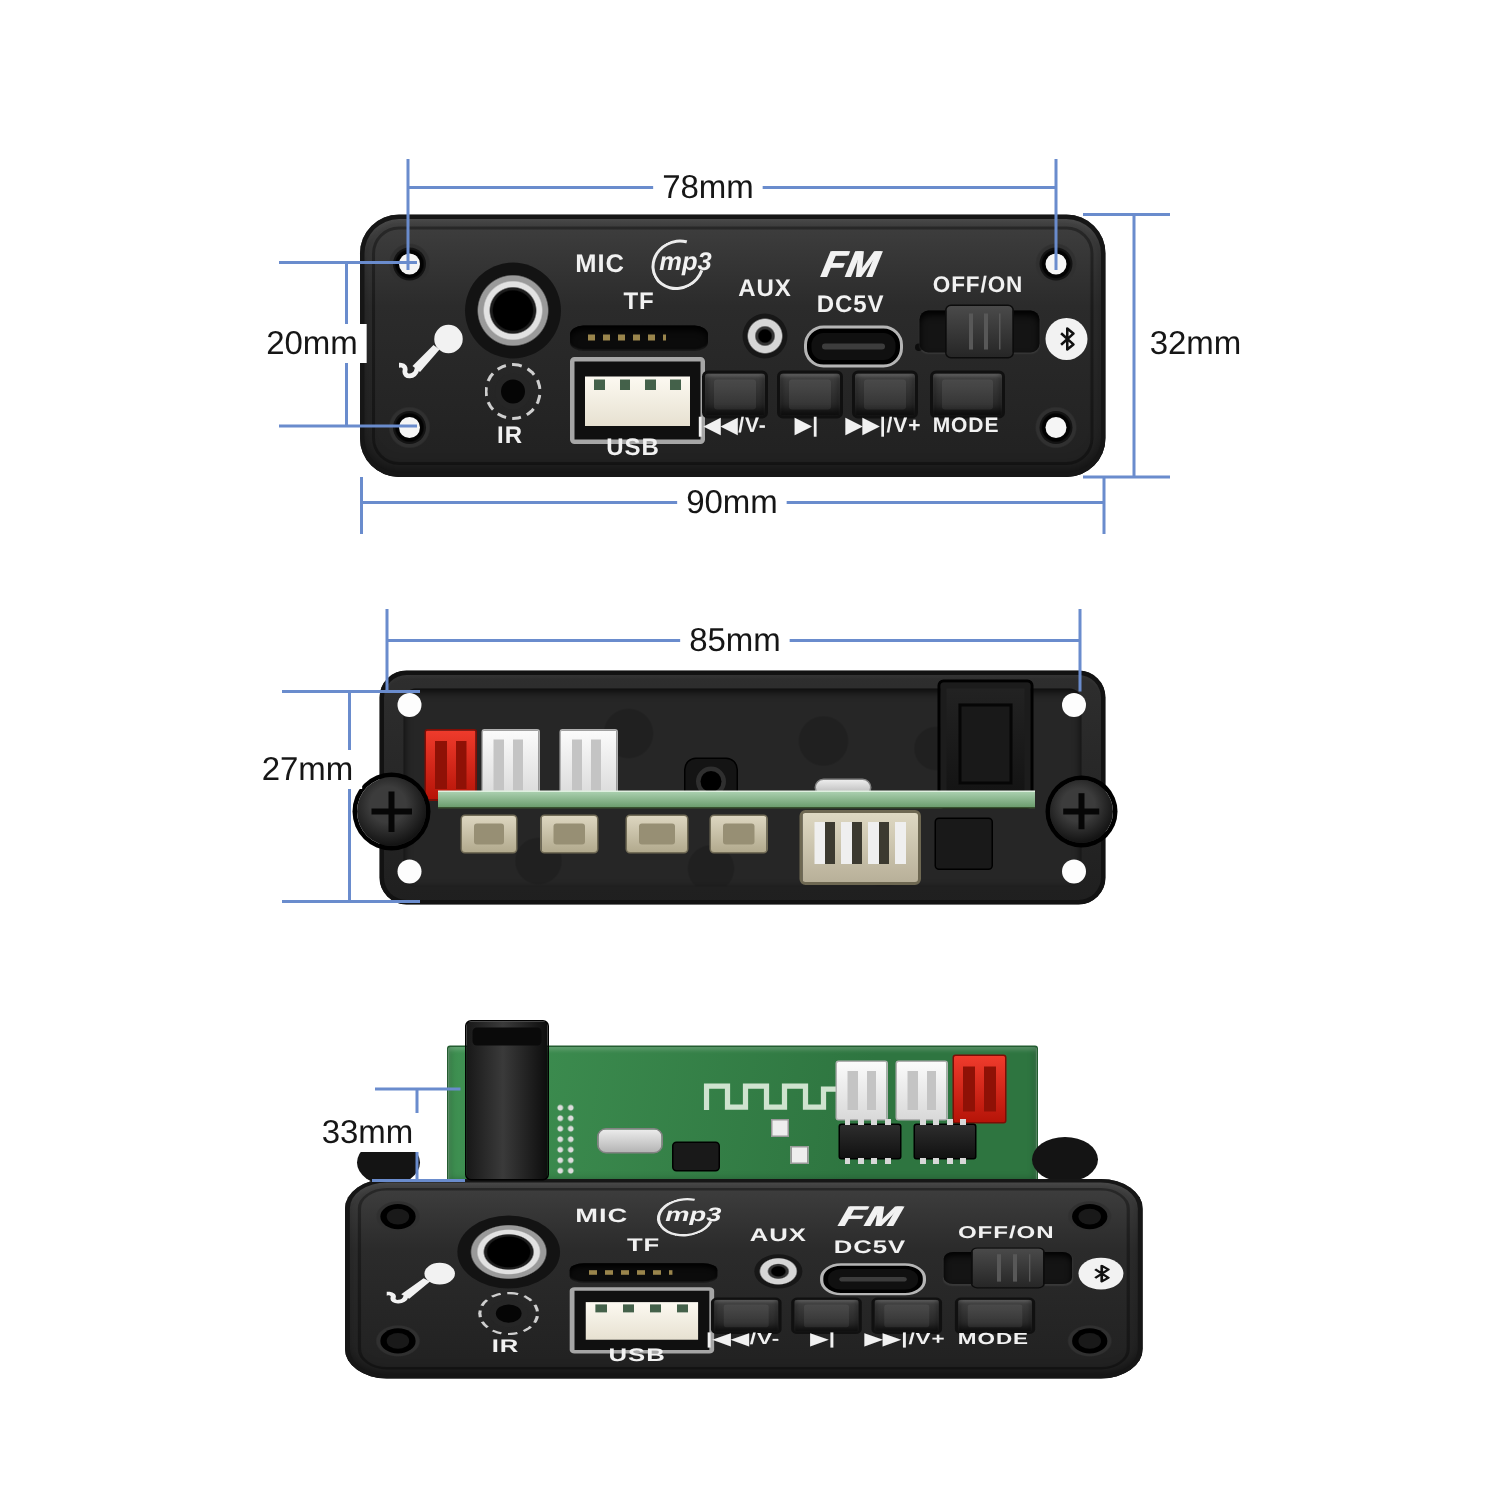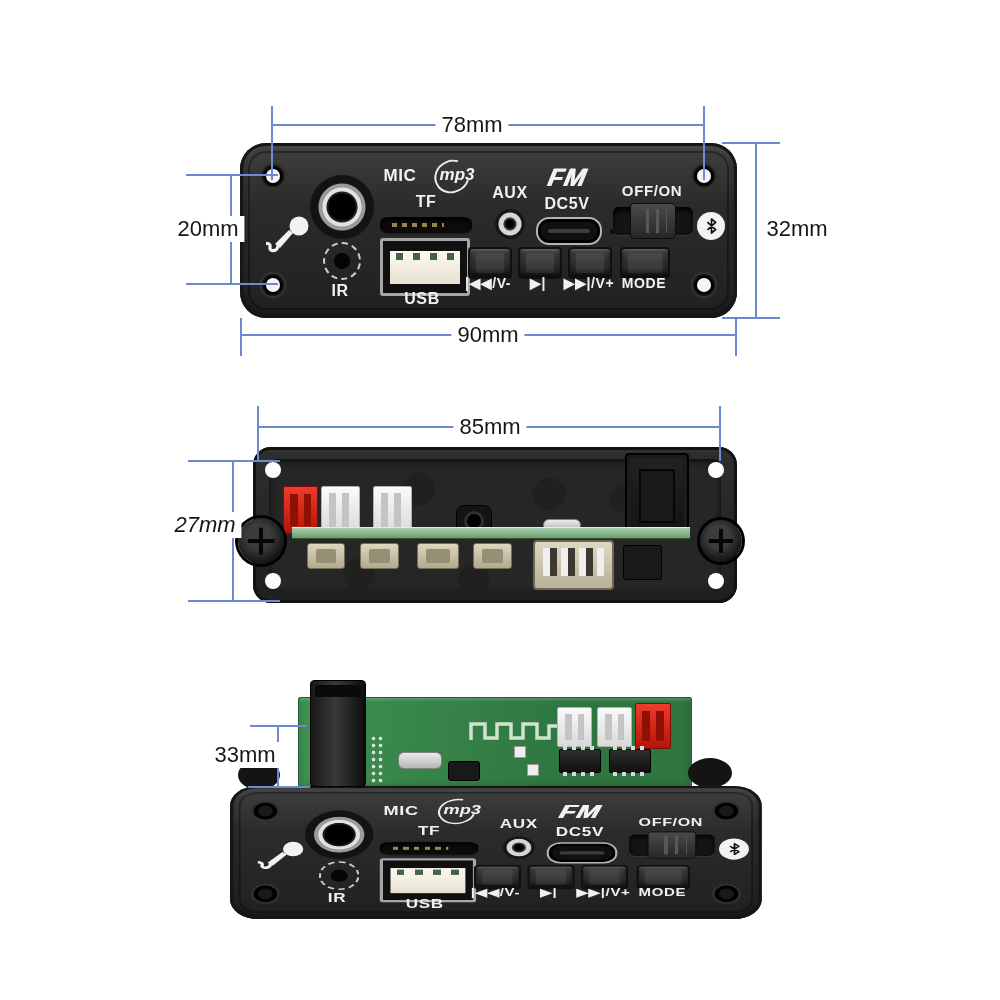--- a/index.html
+++ b/index.html
@@ -228,21 +228,21 @@
   </div>
 
   <div class="dim v" style="left:257px;top:406px;height:55px;"></div>
   <div class="dim v" style="left:719px;top:406px;height:55px;"></div>
   <div class="dim h" style="left:258px;top:426px;width:462px;"></div>
   <div class="dim-label" style="left:490px;top:427px;">85mm</div>
 
   <div class="dim h" style="left:188px;top:460px;width:92px;"></div>
   <div class="dim h" style="left:188px;top:600px;width:92px;"></div>
   <div class="dim v" style="left:232px;top:461px;height:140px;"></div>
-  <div class="dim-label" style="left:205px;top:525px;font-style:italic;">27mm</div>
+  <div class="dim-label" style="left:205px;top:513px;">27mm</div>
 
   <div class="panel-back" style="left:253px;top:447px;width:484px;height:156px;">
     <div class="plate">
       <div class="plate-marks"></div>
     </div>
     <div class="hole2" style="left:20px;top:23px;"></div>
     <div class="hole2" style="left:463px;top:23px;"></div>
     <div class="hole2" style="left:20px;top:134px;"></div>
     <div class="hole2" style="left:463px;top:134px;"></div>
 

